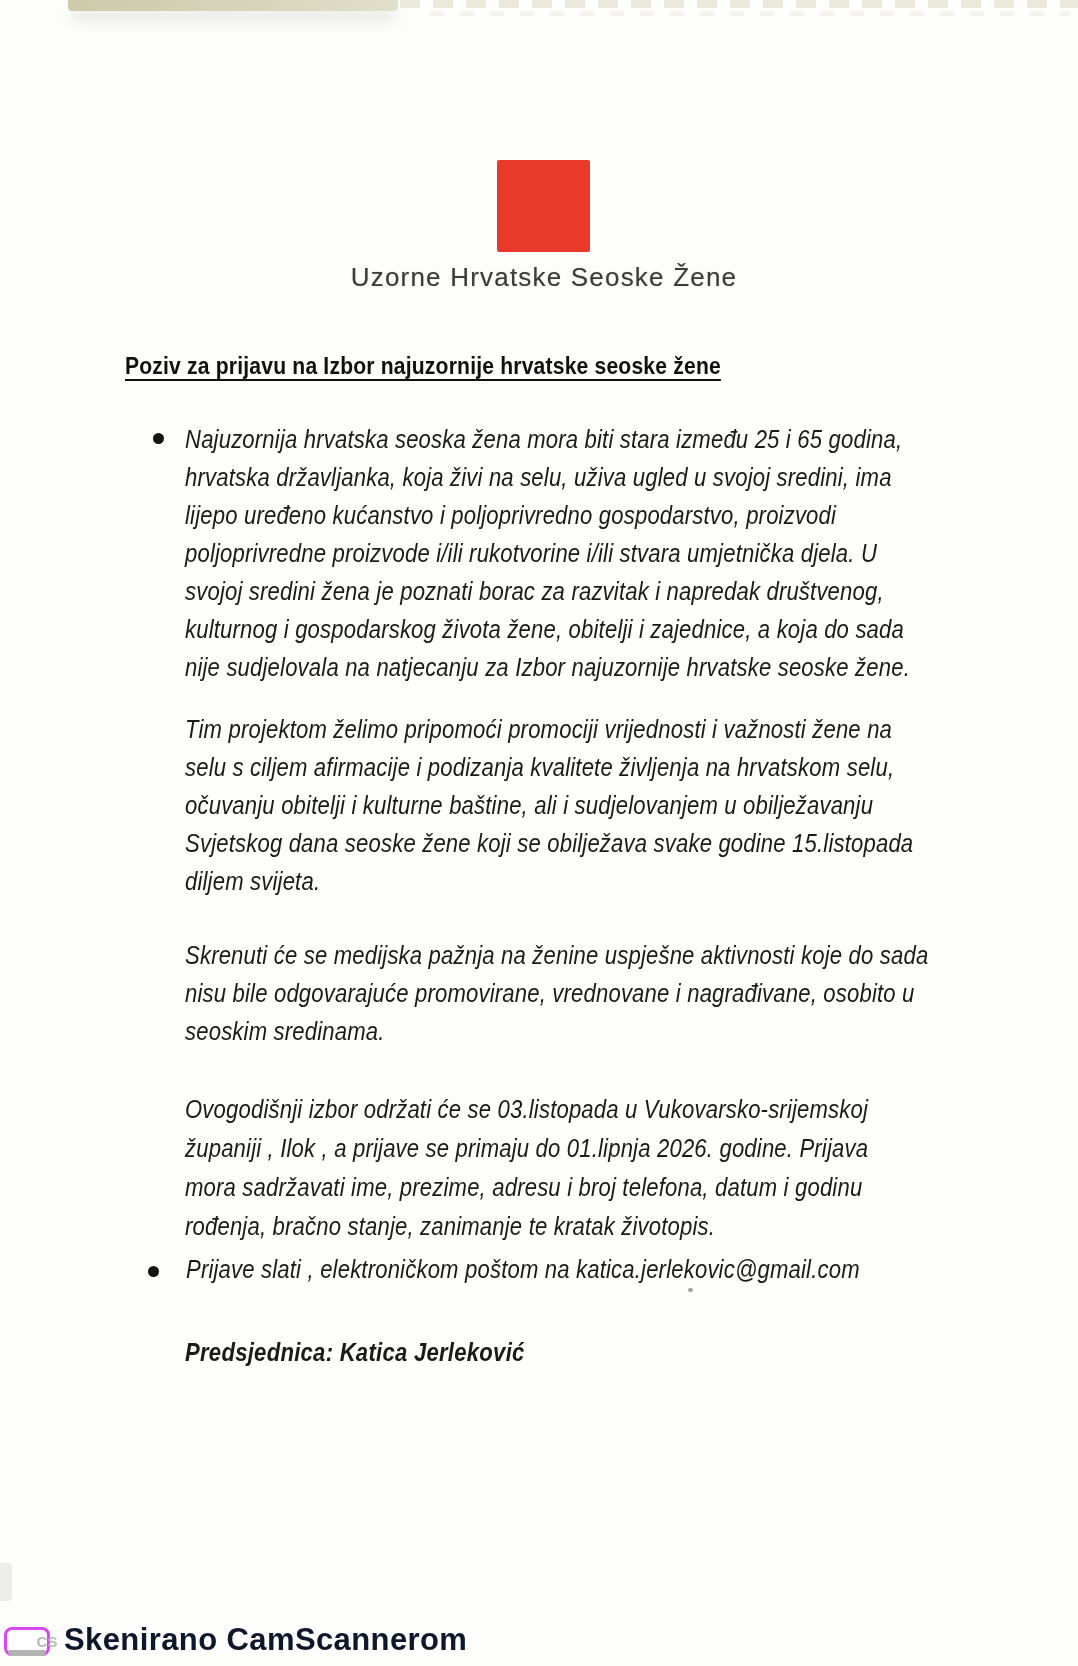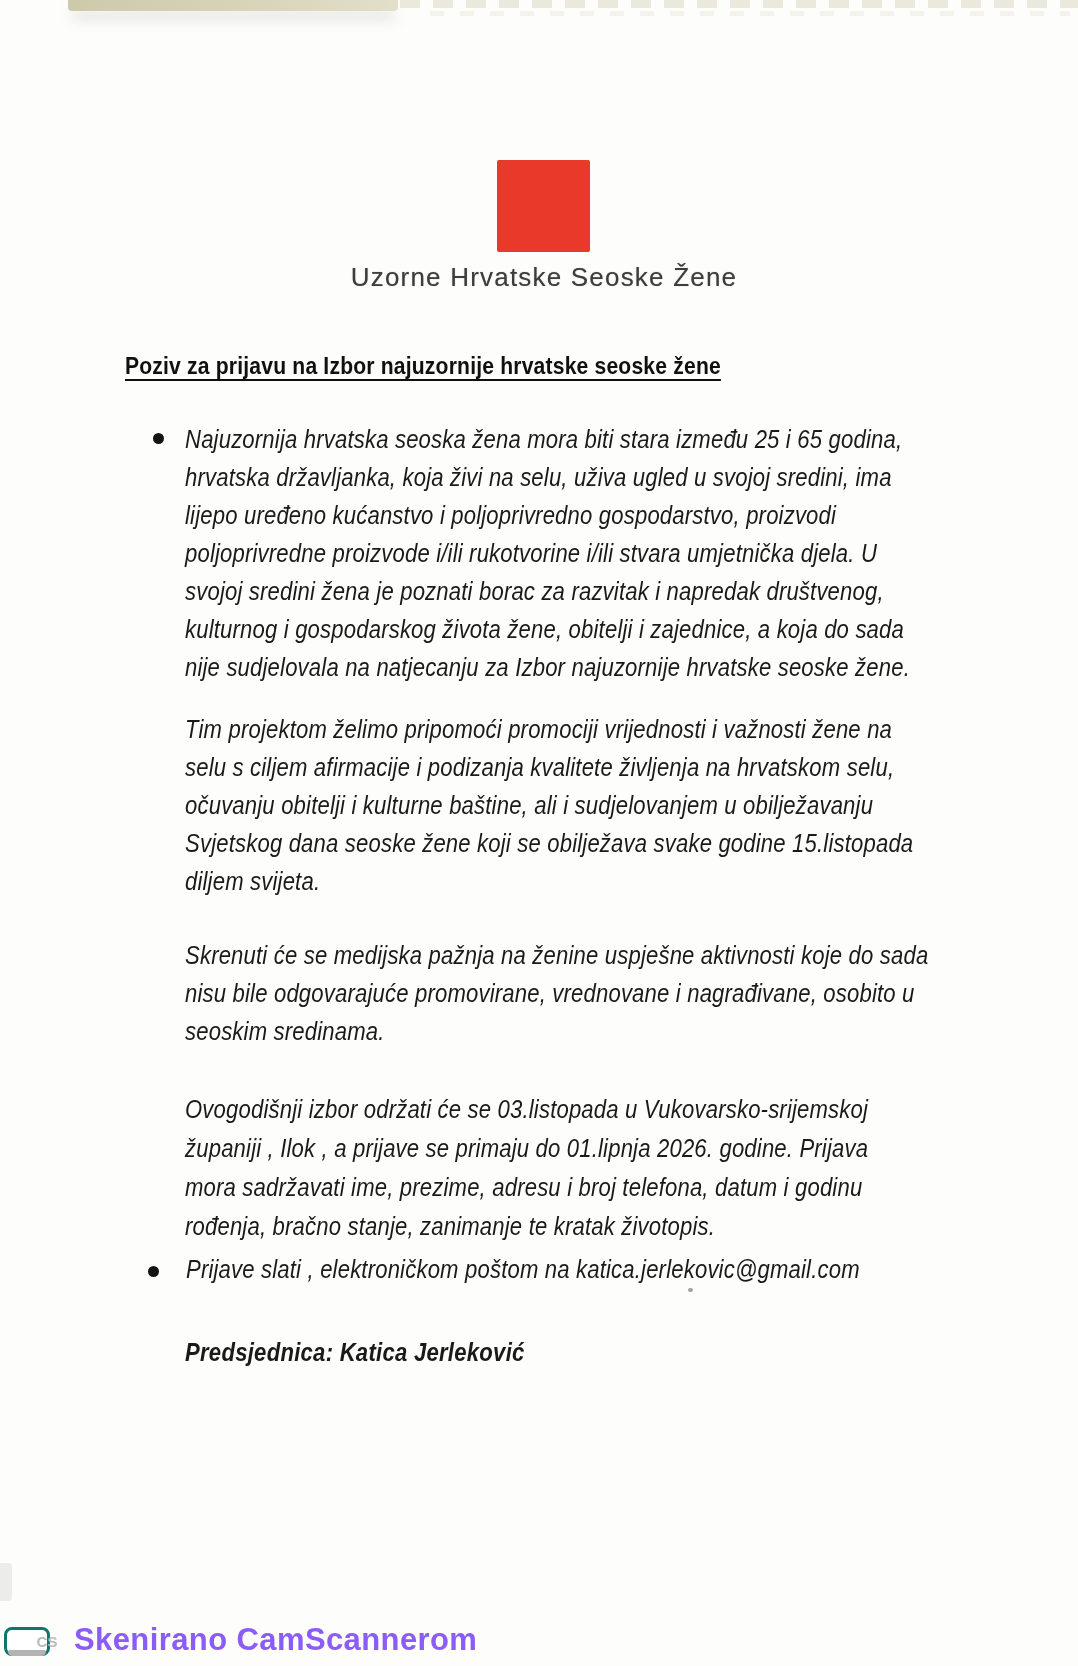--- a/index.html
+++ b/index.html
@@ -64,32 +64,32 @@
   .pos-sig{position:absolute;left:185px;top:1333px;font-weight:700;letter-spacing:.3px;}
   .bullet-dot{
     position:absolute;width:11px;height:11px;border-radius:50%;background:#141414;
   }
   .dot-1{left:153px;top:433px;}
   .dot-2{left:148px;top:1266px;}
   
   .watermark{position:absolute;left:4px;top:1620px;display:flex;align-items:flex-start;}
   .cs-badge{
     position:relative;width:34px;height:29px;margin-top:7px;
-    border:3px solid #0f766e;border-radius:8px;box-sizing:border-box;
+    border:3px solid #d946ef;border-radius:8px;box-sizing:border-box;
     display:flex;align-items:center;justify-content:center;background:#fff;padding-left:40px;
   }
   .cs-badge .cs-text{
     font-size:15px;font-weight:700;color:#b9b9b9;letter-spacing:0;line-height:1;
   }
   .cs-badge::after{
     content:"";position:absolute;left:1px;right:1px;bottom:-3px;height:6px;
     background:#b3b3b3;border-radius:2px 2px 6px 6px;
   }
   .wm-text{
-    margin-left:24px;font-size:31px;font-weight:700;color:#8b5cf6;
+    margin-left:14px;font-size:31px;font-weight:700;color:#0f172a;
     letter-spacing:.4px;line-height:40px;white-space:nowrap;
   }
 </style>
 </head>
 <body>
 
 <div class="strip-main"></div>
 <div class="strip-faint"></div>
 <div class="strip-faint2"></div>
 <div class="edge-smudge"></div>

